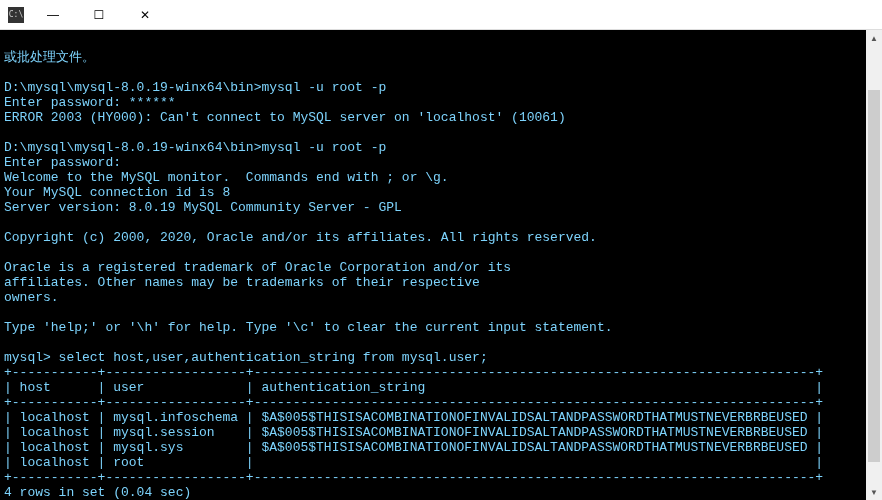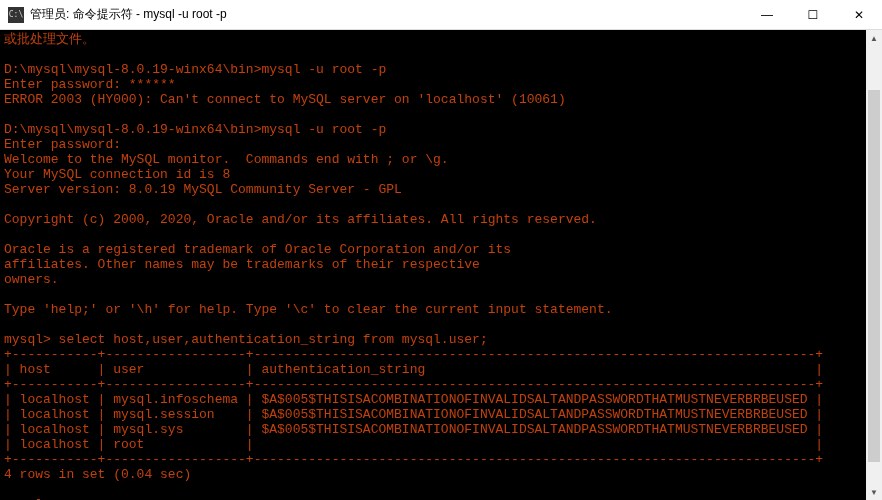--- a/index.html
+++ b/index.html
@@ -42,25 +42,25 @@
     display: flex;
     align-items: center;
     justify-content: center;
     color: #000;
     font-family: "Segoe UI", sans-serif;
     font-size: 12px;
   }
   .terminal {
     flex: 1;
     background: #000;
-    color: #c2410c;
+    color: #7dd3fc;
     font-family: "NSimSun","SimSun","Consolas","Courier New",monospace;
     font-size: 13px;
     line-height: 15px;
-    padding: 2px 4px;
+    padding: 20px 4px;
     white-space: pre;
     overflow: hidden;
     position: relative;
   }
   .terminal .line { white-space: pre; }
   .scrollbar {
     position: absolute;
     right: 0;
     top: 30px;
     bottom: 0;
@@ -83,21 +83,20 @@
     left: 2px;
     right: 2px;
     background: #cdcdcd;
   }
 </style>
 </head>
 <body>
 
 <div class="titlebar">
   <div class="titlebar-icon">C:\</div>
-  <div class="titlebar-title">管理员: 命令提示符 - mysql  -u root -p</div>
   <div class="titlebar-btn">—</div>
   <div class="titlebar-btn">☐</div>
   <div class="titlebar-btn close">✕</div>
 </div>
 
 <div class="terminal" id="terminal"><div class="line">或批处理文件。</div><div class="line">&nbsp;</div><div class="line">D:\mysql\mysql-8.0.19-winx64\bin&gt;mysql -u root -p</div><div class="line">Enter password: ******</div><div class="line">ERROR 2003 (HY000): Can't connect to MySQL server on 'localhost' (10061)</div><div class="line">&nbsp;</div><div class="line">D:\mysql\mysql-8.0.19-winx64\bin&gt;mysql -u root -p</div><div class="line">Enter password:</div><div class="line">Welcome to the MySQL monitor.  Commands end with ; or \g.</div><div class="line">Your MySQL connection id is 8</div><div class="line">Server version: 8.0.19 MySQL Community Server - GPL</div><div class="line">&nbsp;</div><div class="line">Copyright (c) 2000, 2020, Oracle and/or its affiliates. All rights reserved.</div><div class="line">&nbsp;</div><div class="line">Oracle is a registered trademark of Oracle Corporation and/or its</div><div class="line">affiliates. Other names may be trademarks of their respective</div><div class="line">owners.</div><div class="line">&nbsp;</div><div class="line">Type 'help;' or '\h' for help. Type '\c' to clear the current input statement.</div><div class="line">&nbsp;</div><div class="line">mysql&gt; select host,user,authentication_string from mysql.user;</div><div class="line">+-----------+------------------+------------------------------------------------------------------------+</div><div class="line">| host      | user             | authentication_string                                                  |</div><div class="line">+-----------+------------------+------------------------------------------------------------------------+</div><div class="line">| localhost | mysql.infoschema | $A$005$THISISACOMBINATIONOFINVALIDSALTANDPASSWORDTHATMUSTNEVERBRBEUSED |</div><div class="line">| localhost | mysql.session    | $A$005$THISISACOMBINATIONOFINVALIDSALTANDPASSWORDTHATMUSTNEVERBRBEUSED |</div><div class="line">| localhost | mysql.sys        | $A$005$THISISACOMBINATIONOFINVALIDSALTANDPASSWORDTHATMUSTNEVERBRBEUSED |</div><div class="line">| localhost | root             |                                                                        |</div><div class="line">+-----------+------------------+------------------------------------------------------------------------+</div><div class="line">4 rows in set (0.04 sec)</div><div class="line">&nbsp;</div><div class="line">mysql&gt;</div></div>
 
 <div class="scrollbar">
   <div class="scroll-arrow">▲</div>
   <div class="scroll-track">

